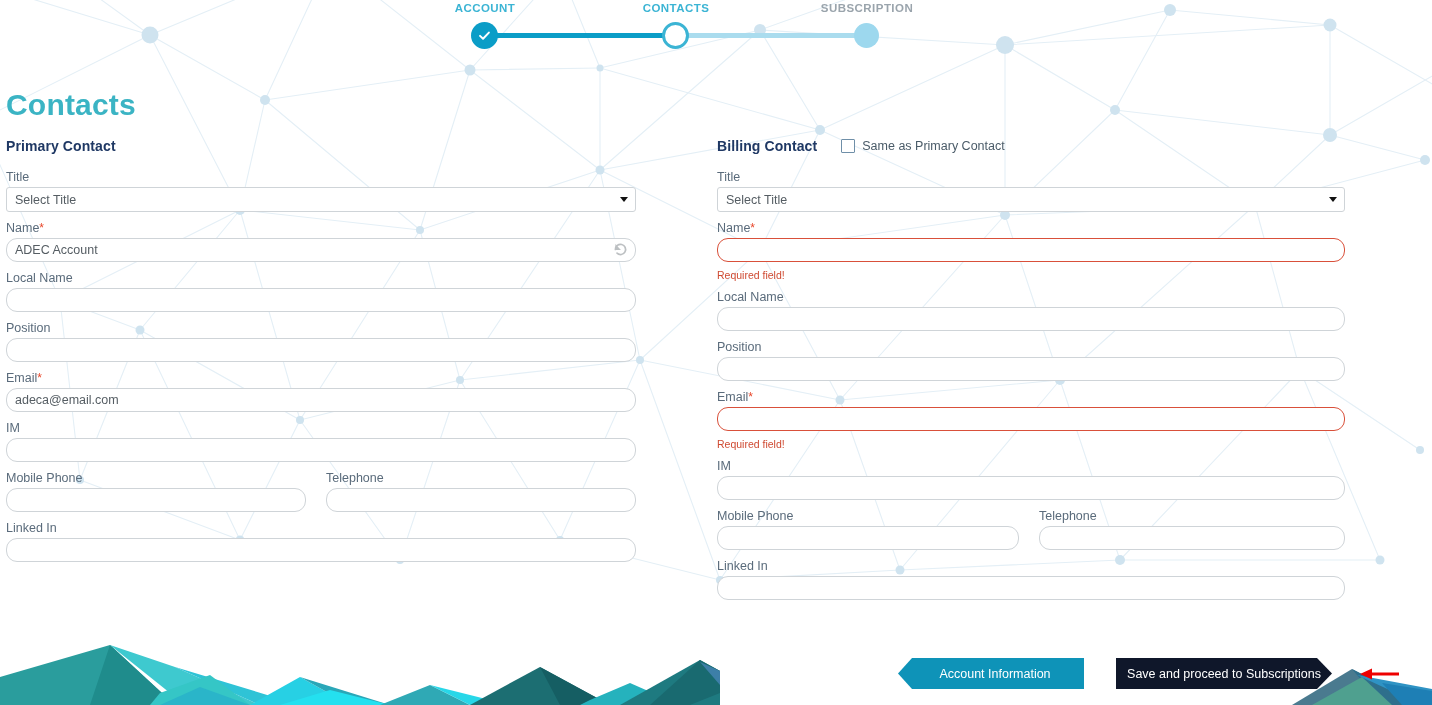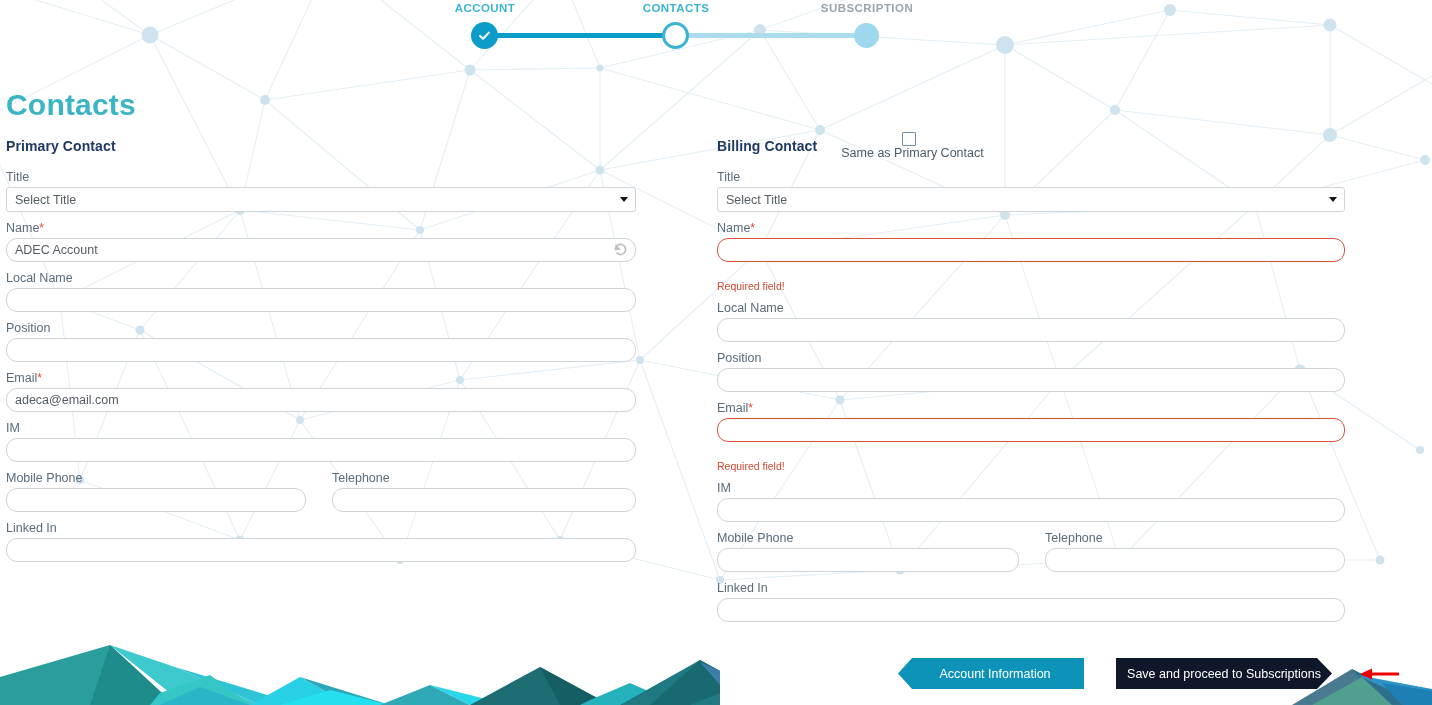--- a/index.html
+++ b/index.html
@@ -132,21 +132,20 @@
     font-size: 14px;
     font-weight: bold;
     color: #1f3864;
     letter-spacing: .1px;
   }
   .same-as {
     display: flex;
     align-items: center;
     margin-left: 24px;
     cursor: pointer;
-    flex-direction: column;
   }
   .cbx {
     width: 14px; height: 14px;
     border: 1.6px solid #6f8fa8;
     background: #fff;
     border-radius: 1px;
     margin-right: 7px;
     flex: 0 0 auto;
   }
   .same-as-label {
@@ -173,21 +172,21 @@
     font-size: 12.5px;
     color: #555d63;
     padding: 0 8px;
     font-family: "Liberation Sans", sans-serif;
     outline: none;
   }
   .inp.error { border: 1px solid #d9503a; }
   .err-msg {
     font-size: 10.5px;
     color: #cf4a32;
-    margin-top: 18px;
+    margin-top: 7px;
     line-height: 12px;
   }
 
   
   .sel-wrap { position: relative; border-radius: 8px; }
   .sel {
     width: 100%;
     height: 25px;
     border: 1px solid #cfd4d8;
     border-radius: 3px;
@@ -214,21 +213,21 @@
   .inp-wrap { position: relative; }
   .reset-icon {
     position: absolute;
     right: 7px; top: 3px;
     width: 17px; height: 17px;
     opacity: .5;
     cursor: pointer;
   }
 
   
-  .row2 { display: flex; gap: 26px; }
+  .row2 { display: flex; gap: 20px; }
   .row2 .half-a { width: 300px; }
   .row2 .half-b { flex: 1; }
   .col-right .row2 .half-a { width: 302px; }
 
   
   .btn-bar {
     position: absolute;
     left: 898px; top: 658px;
     display: flex;
     align-items: center;

